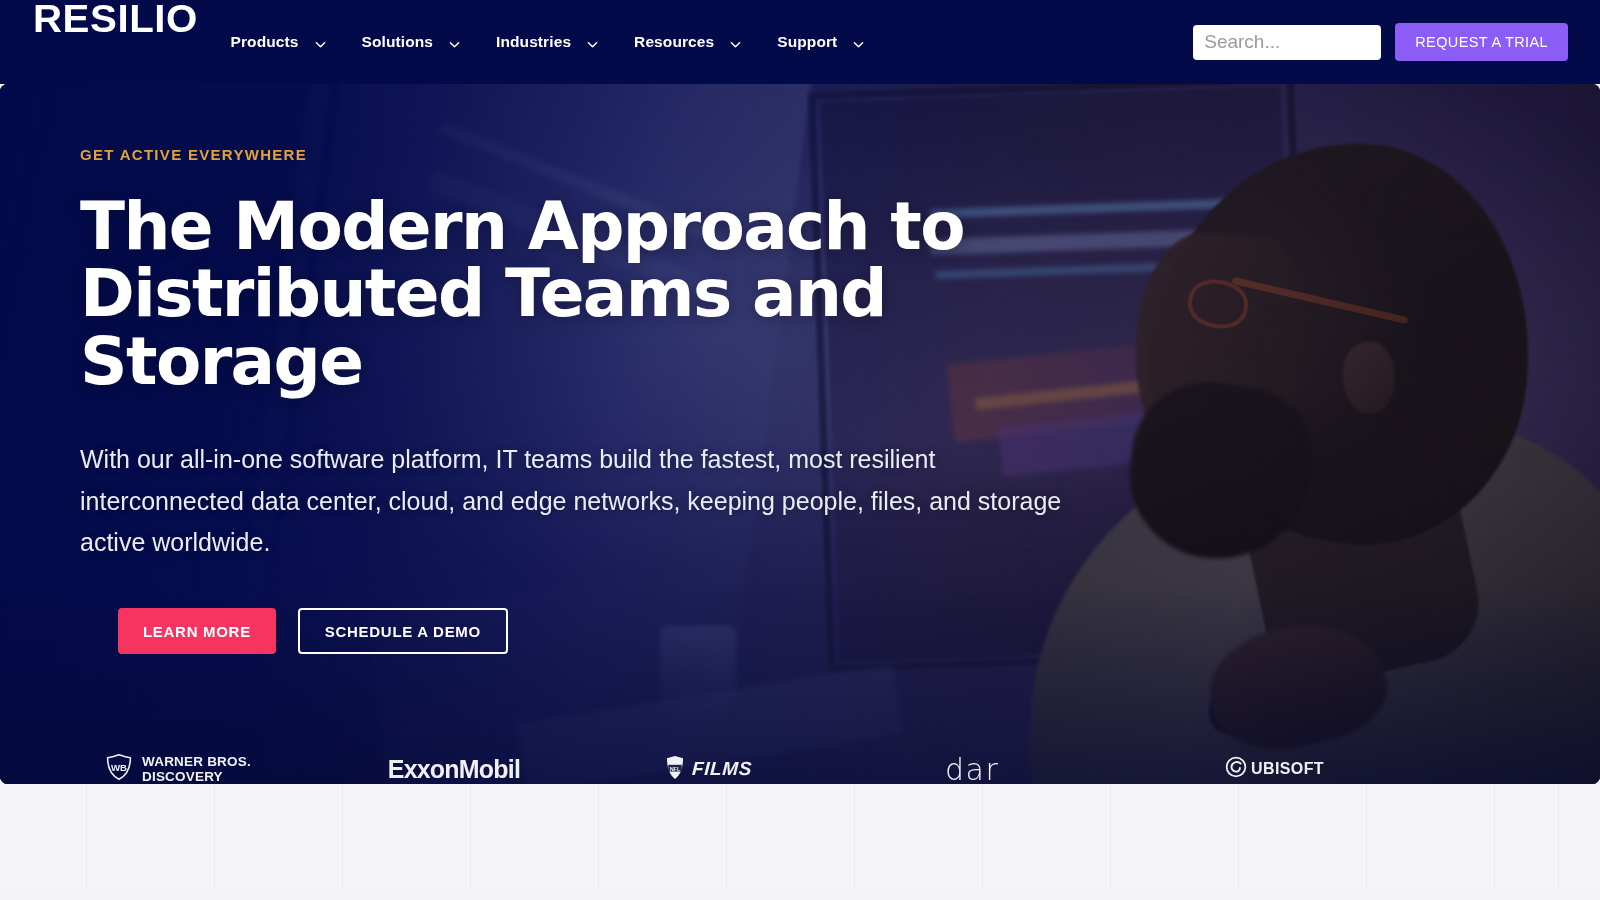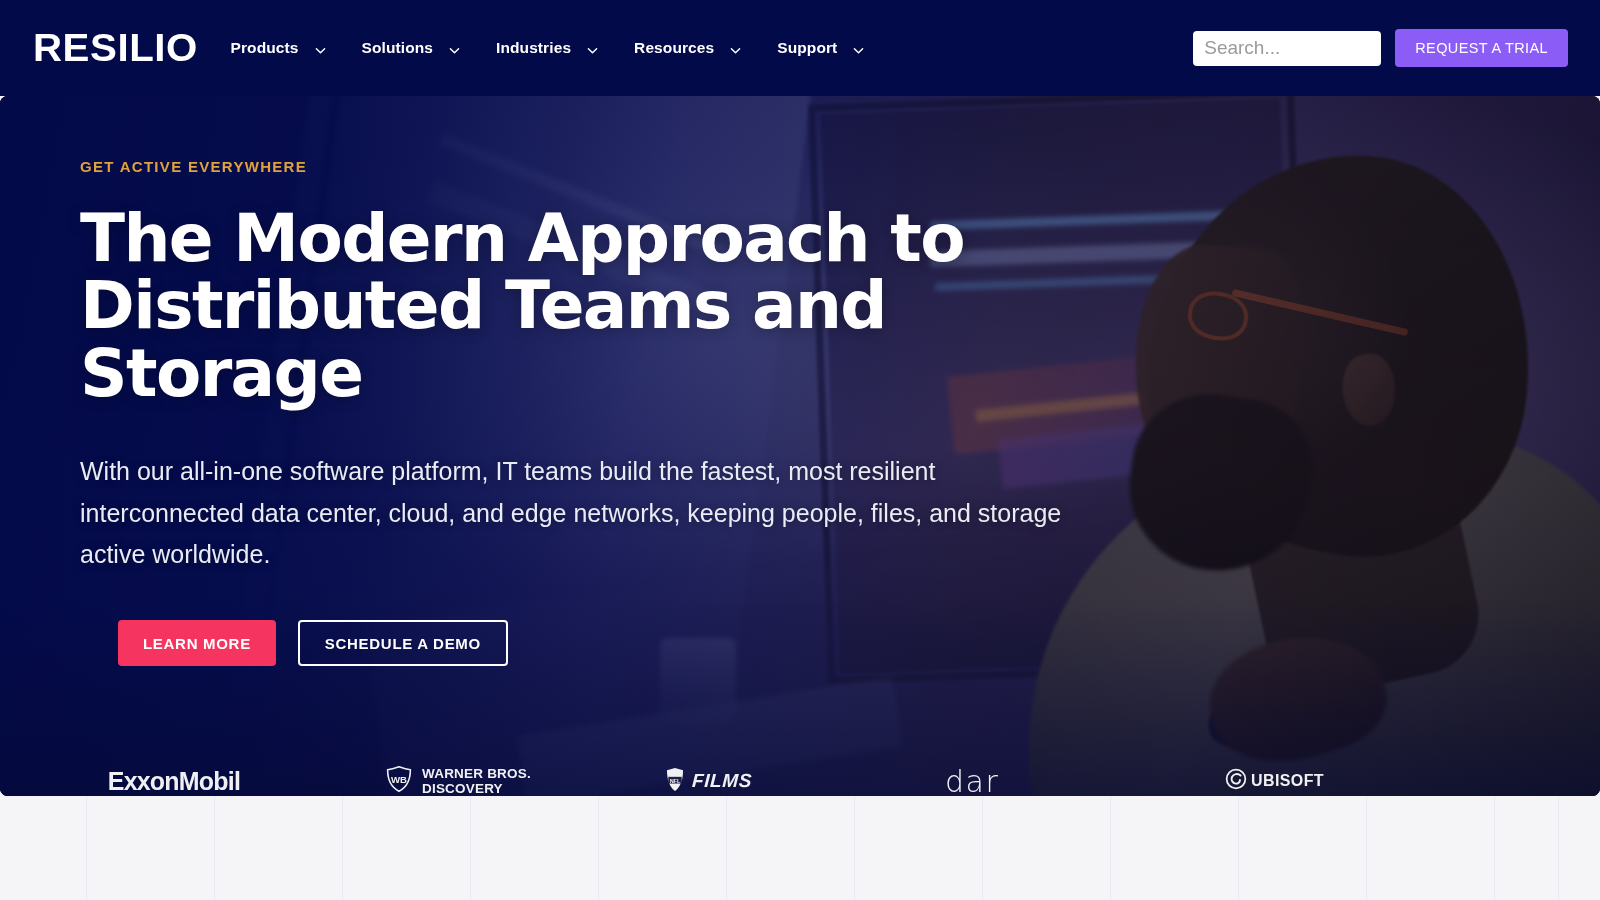--- a/index.html
+++ b/index.html
@@ -9,24 +9,23 @@
     height: 900px;
     overflow: hidden;
     font-family: "Liberation Sans", sans-serif;
     background: #f4f4f6;
   }
 
   
   .header {
     position: relative;
     z-index: 20;
-    height: 96px;
+    height: 84px;
     background: #020a4a;
     display: flex;
-    align-items: center;
     padding: 0 32px 0 33px;
   }
 
   .logo {
     font-family: "Liberation Sans", sans-serif;
     font-size: 38px;
     font-weight: bold;
     color: #ffffff;
     letter-spacing: 0.5px;
     transform: scaleX(1.06);
@@ -563,36 +562,36 @@
     <p class="hero-sub">With our all-in-one software platform, IT teams build the fastest, most resilient interconnected data center, cloud, and edge networks, keeping people, files, and storage active worldwide.</p>
     <div class="cta-row">
       <button class="btn-primary">LEARN MORE</button>
       <button class="btn-outline">SCHEDULE A DEMO</button>
     </div>
   </div>
 
   <div class="logo-bar">
 
     <div class="logo-cell">
-      <span class="exxon">ExxonMobil</span>
-    </div>
-
-    <div class="logo-cell">
       <div class="wb-wrap">
         <span>
           <svg width="28" height="28" viewBox="0 0 32 32">
             <path d="M16 2 C10 4 6 5 3 5.5 C3 18 8 26 16 30 C24 26 29 18 29 5.5 C26 5 22 4 16 2 Z" fill="none" stroke="#ffffff" stroke-width="1.8"></path>
             <text x="16" y="20" font-family="Liberation Sans, sans-serif" font-size="11" font-weight="bold" fill="#ffffff" text-anchor="middle">WB</text>
           </svg>
         </span>
         <span class="wb-text">
           <span>WARNER BROS.</span><br>
           <span>DISCOVERY</span>
         </span>
       </div>
+    </div>
+
+    <div class="logo-cell">
+      <span class="exxon">ExxonMobil</span>
     </div>
 
     <div class="logo-cell">
       <div class="nfl-wrap">
         <span>
           <svg width="20" height="25" viewBox="0 0 22 28">
             <path d="M11 1 L20 3.5 C20 16 16 23 11 27 C6 23 2 16 2 3.5 Z" fill="#ffffff"></path>
             <rect x="3.5" y="11" width="15" height="7.5" fill="#20204a"></rect>
             <text x="11" y="17.4" font-family="Liberation Sans, sans-serif" font-size="6.2" font-weight="bold" fill="#ffffff" text-anchor="middle">NFL</text>
           </svg>

